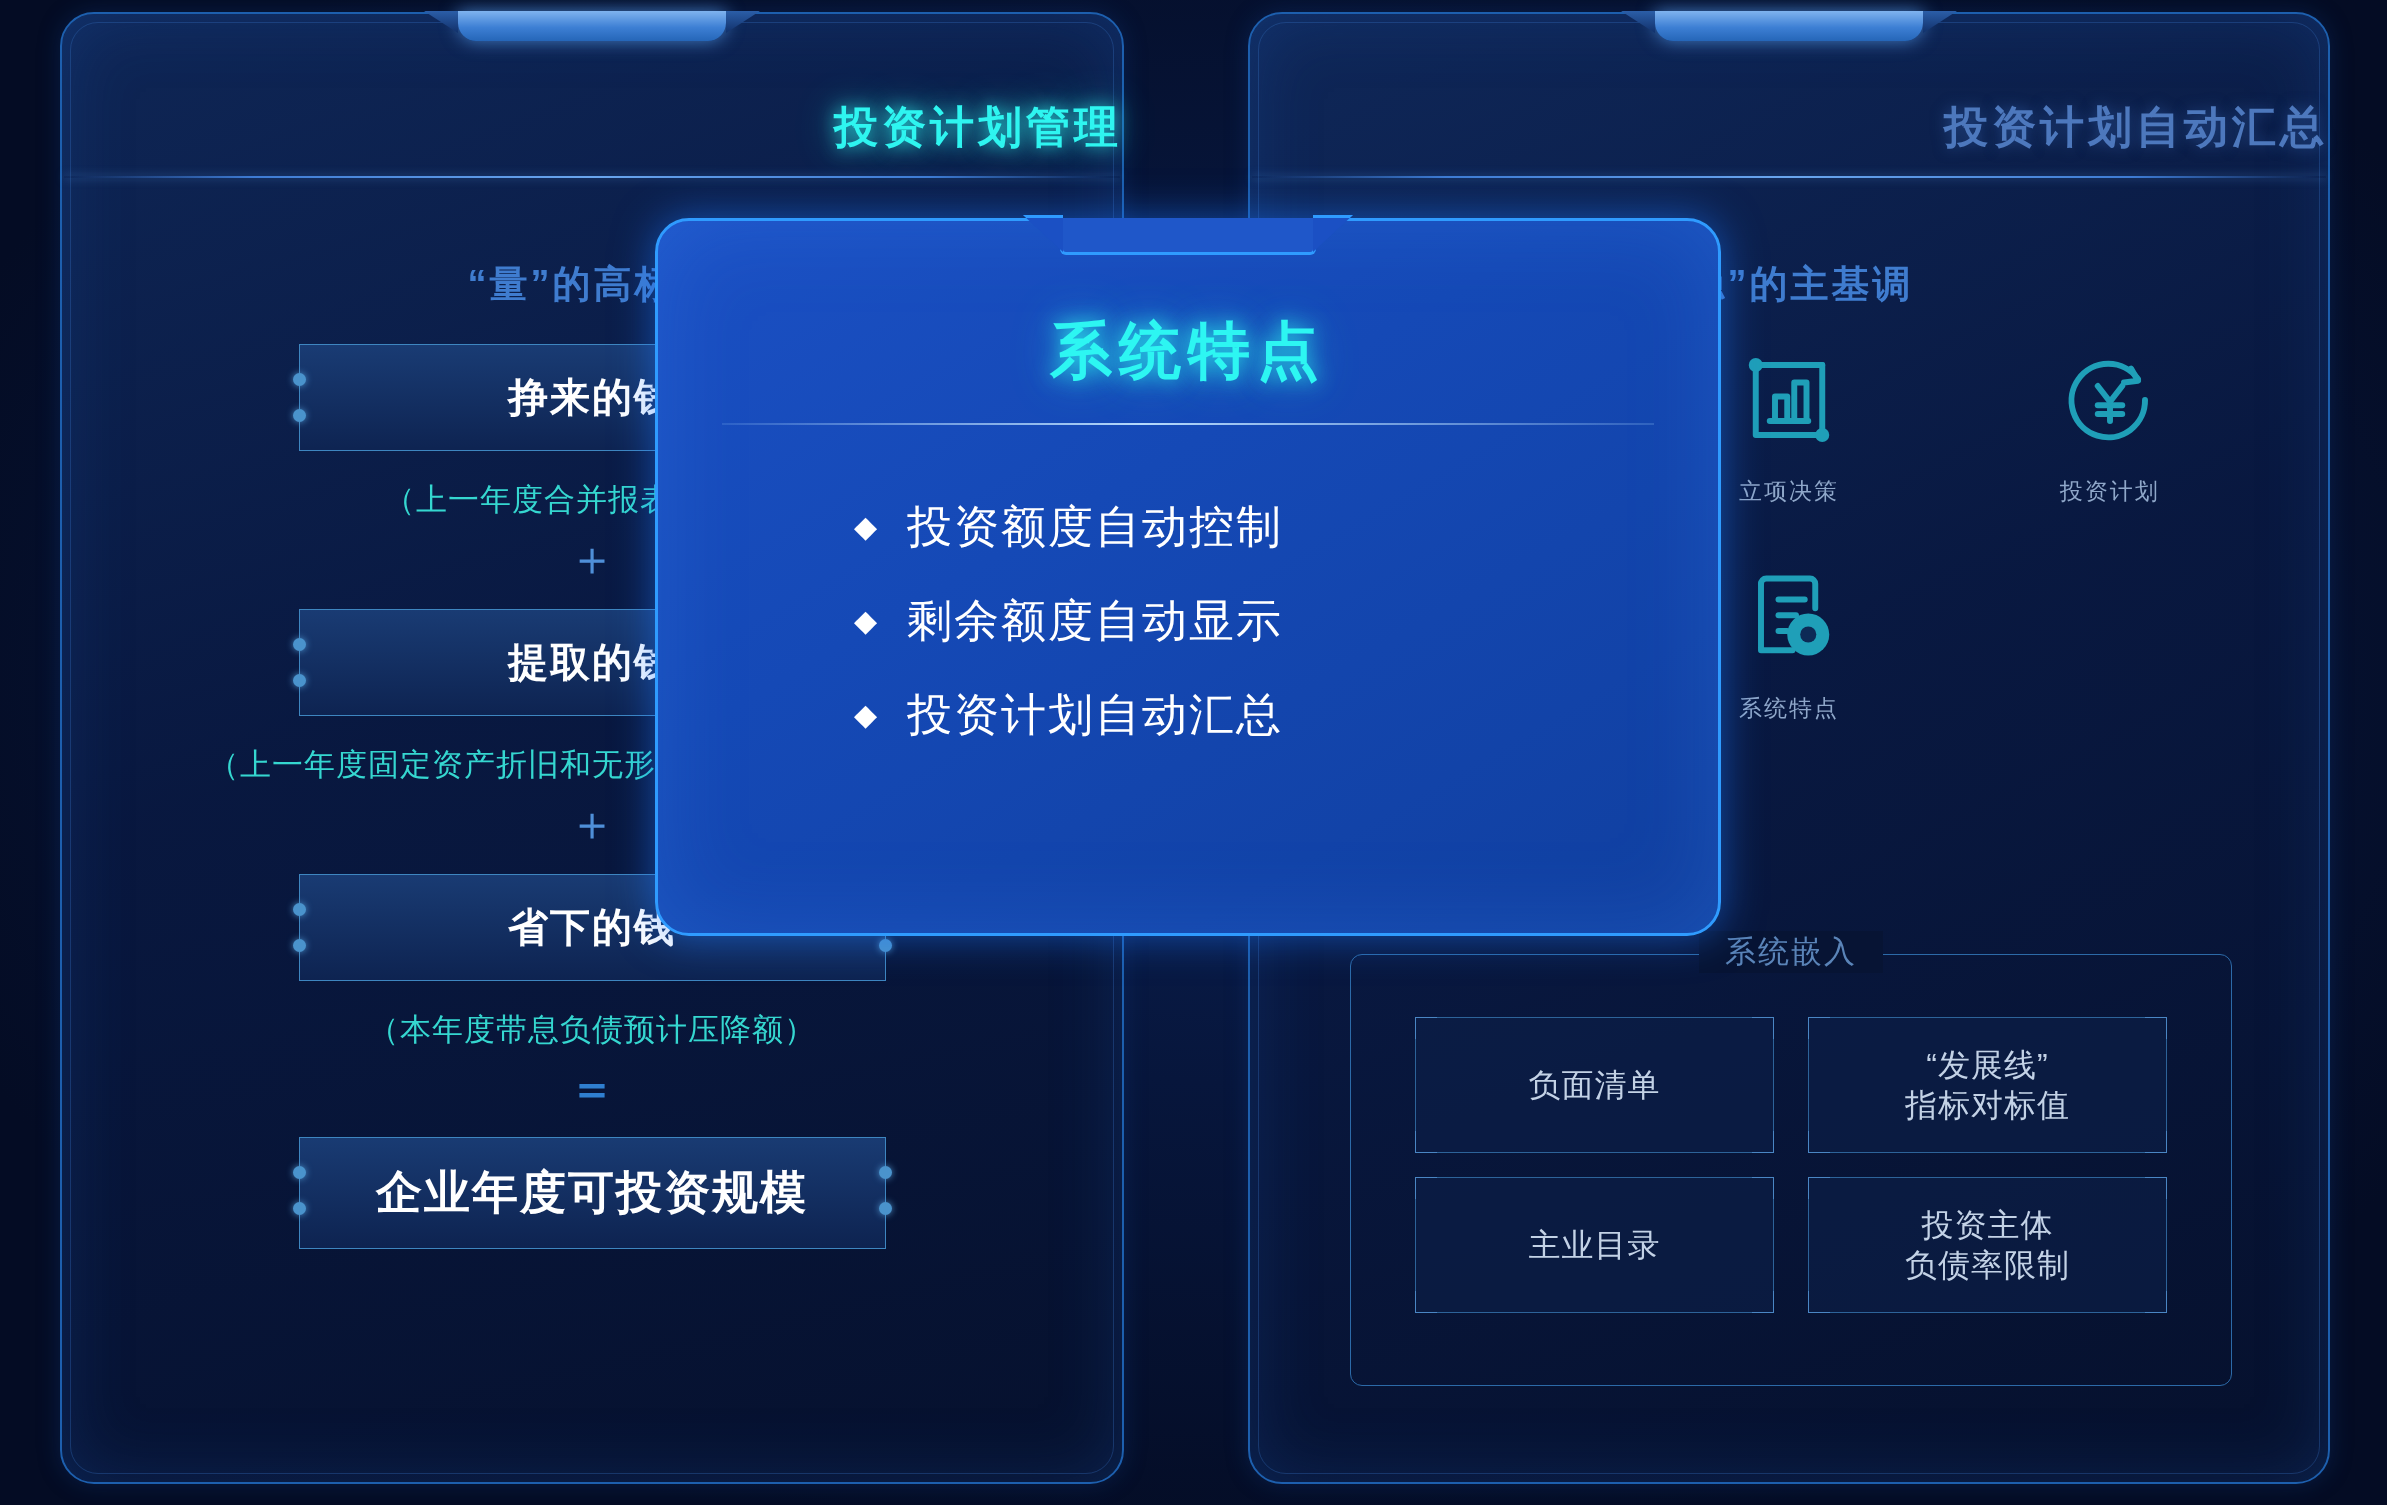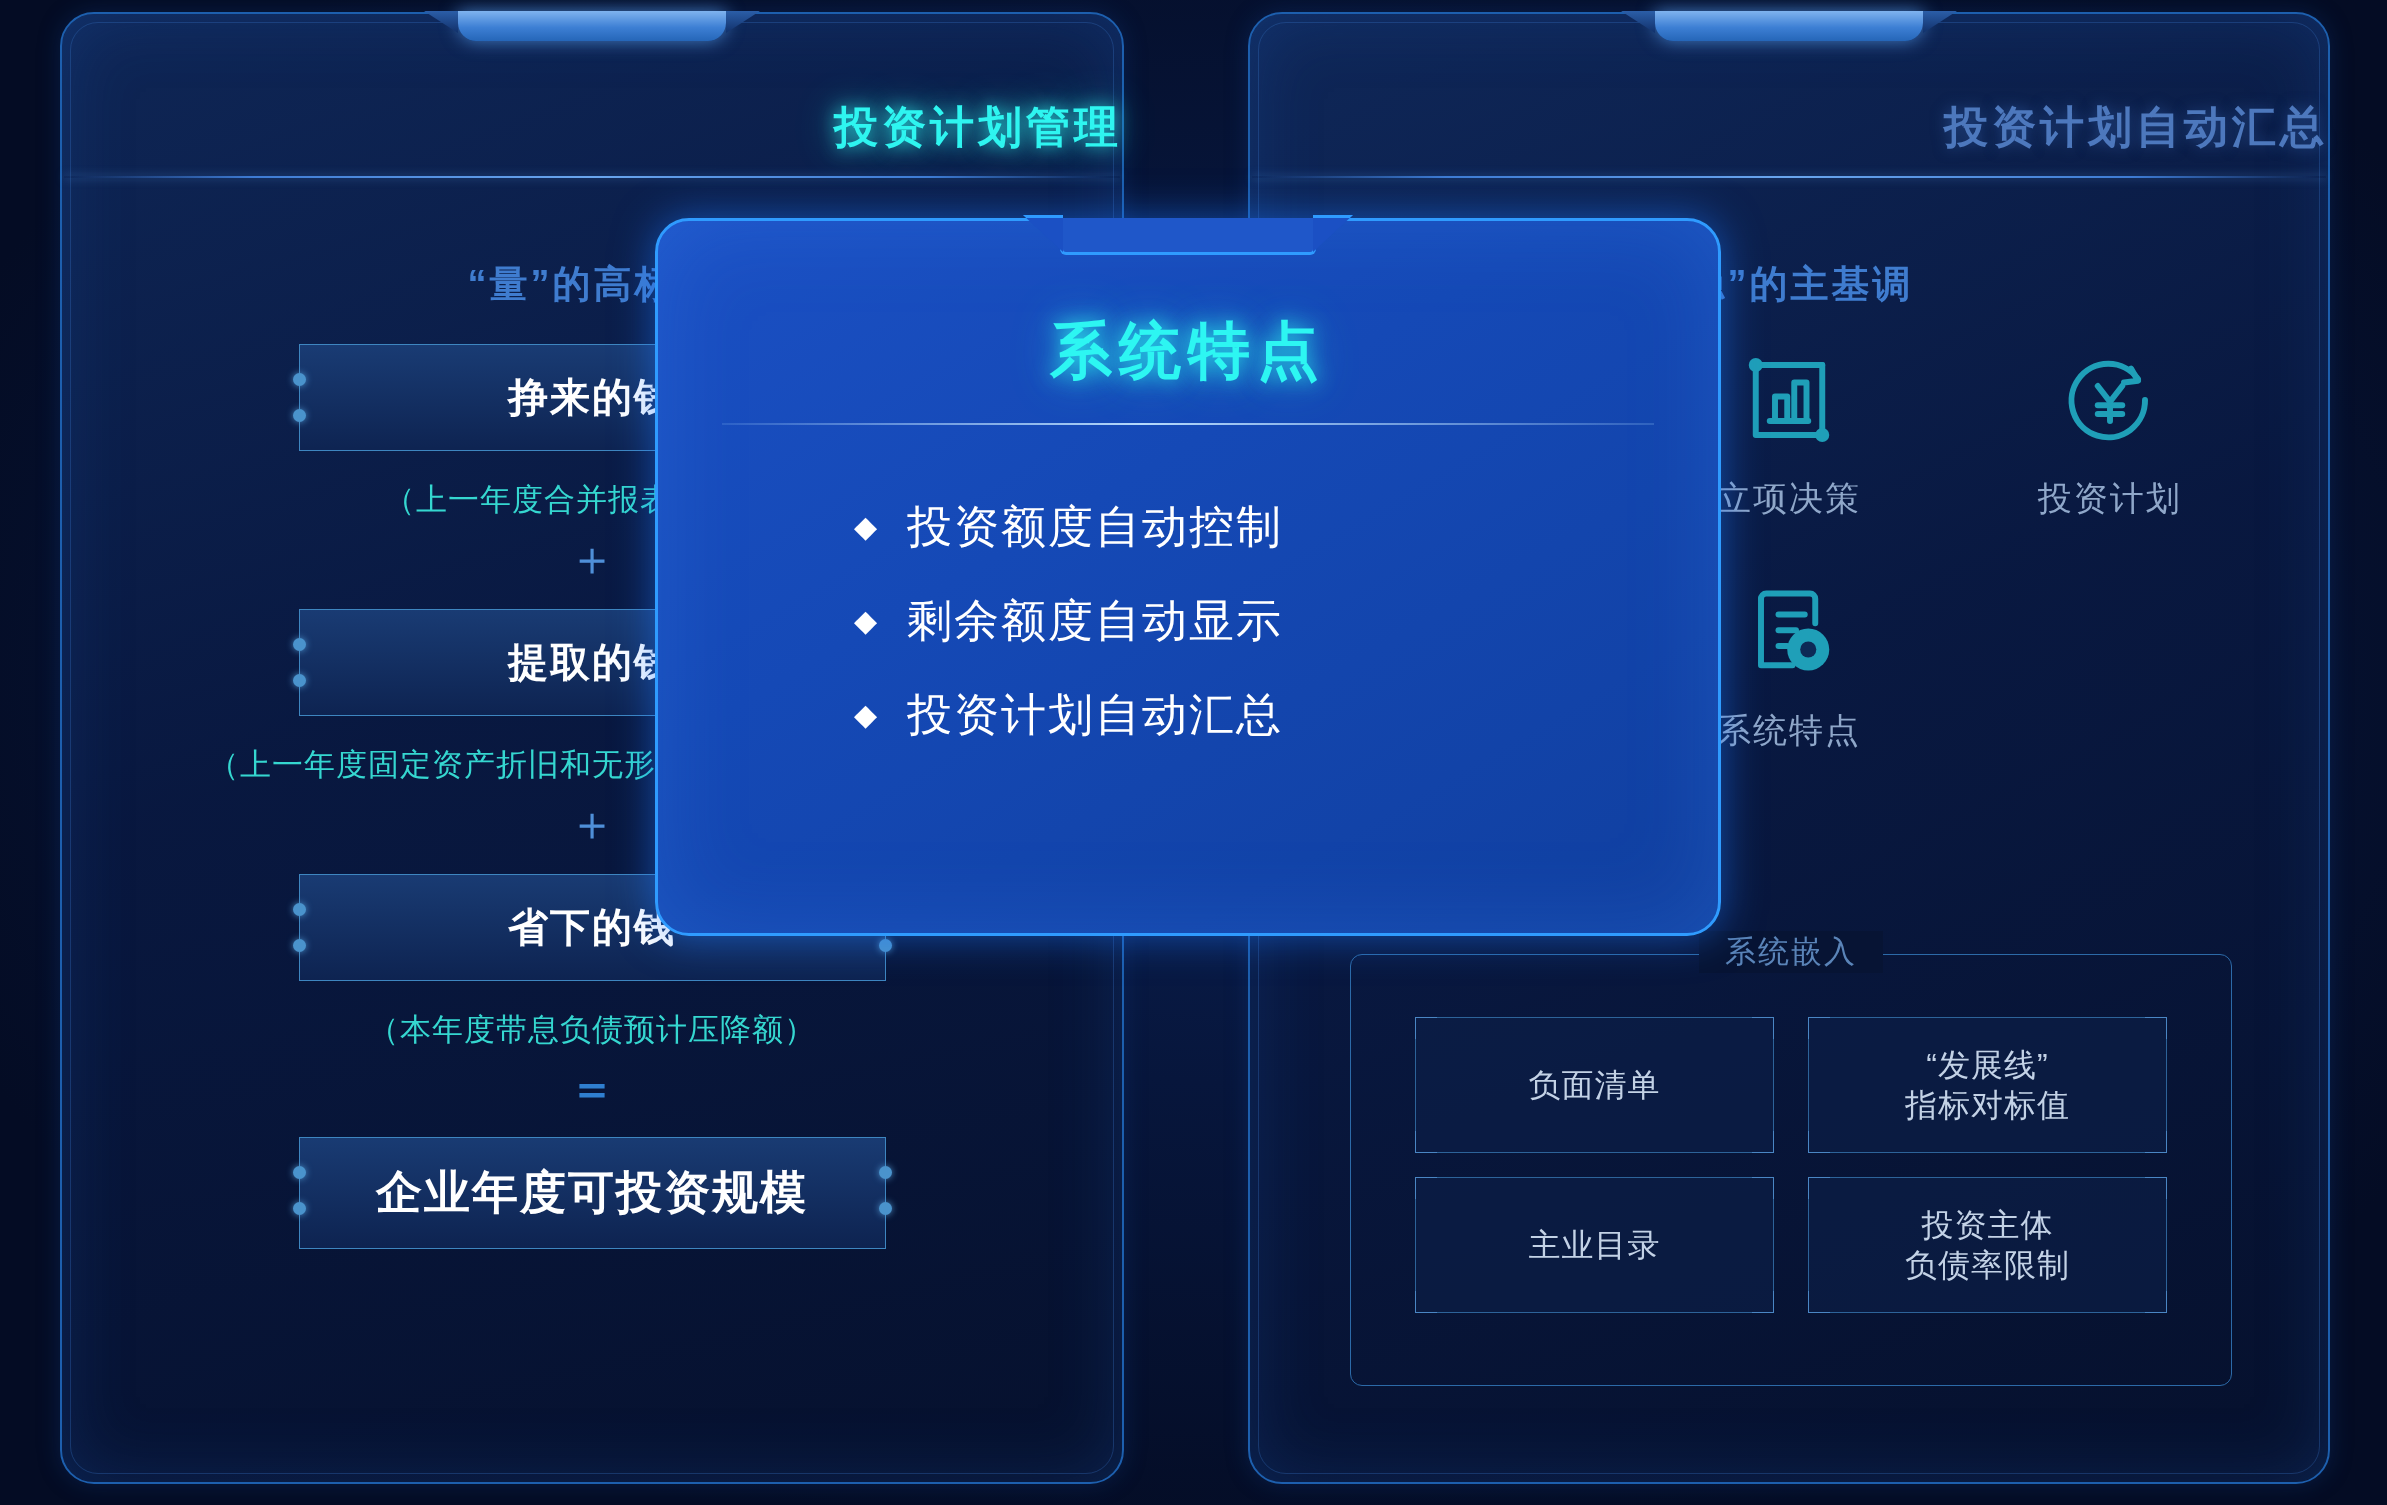--- a/index.html
+++ b/index.html
@@ -87,21 +87,21 @@
     margin-top:14px;line-height:1;
   }
   .fop.eq{font-size:46px;font-weight:700;color:#2f7fd0;letter-spacing:0;}
   .gap-a{height:26px;} .gap-b{height:26px;}
 
   
   .igrid{position:absolute;top:330px;left:58px;right:58px;
     display:grid;grid-template-columns:repeat(3,1fr);row-gap:54px;}
   .icell{display:flex;flex-direction:column;align-items:center;}
   .icell svg{display:block;}
-  .ilabel{margin-top:20px;color:#8fa7c9;font-size:34px;letter-spacing:2px;}
+  .ilabel{margin-top:20px;color:#8fa7c9;font-size:23px;letter-spacing:2px;}
 
   
   .embed{
     position:absolute;left:100px;right:96px;top:940px;height:430px;
     border:1px solid #2c6aa8;border-radius:12px;
   }
   .embed-legend{
     position:absolute;top:-24px;left:50%;transform:translateX(-50%);
     padding:0 26px;background:#071434;color:#5a84b8;
     font-size:31px;letter-spacing:2px;

